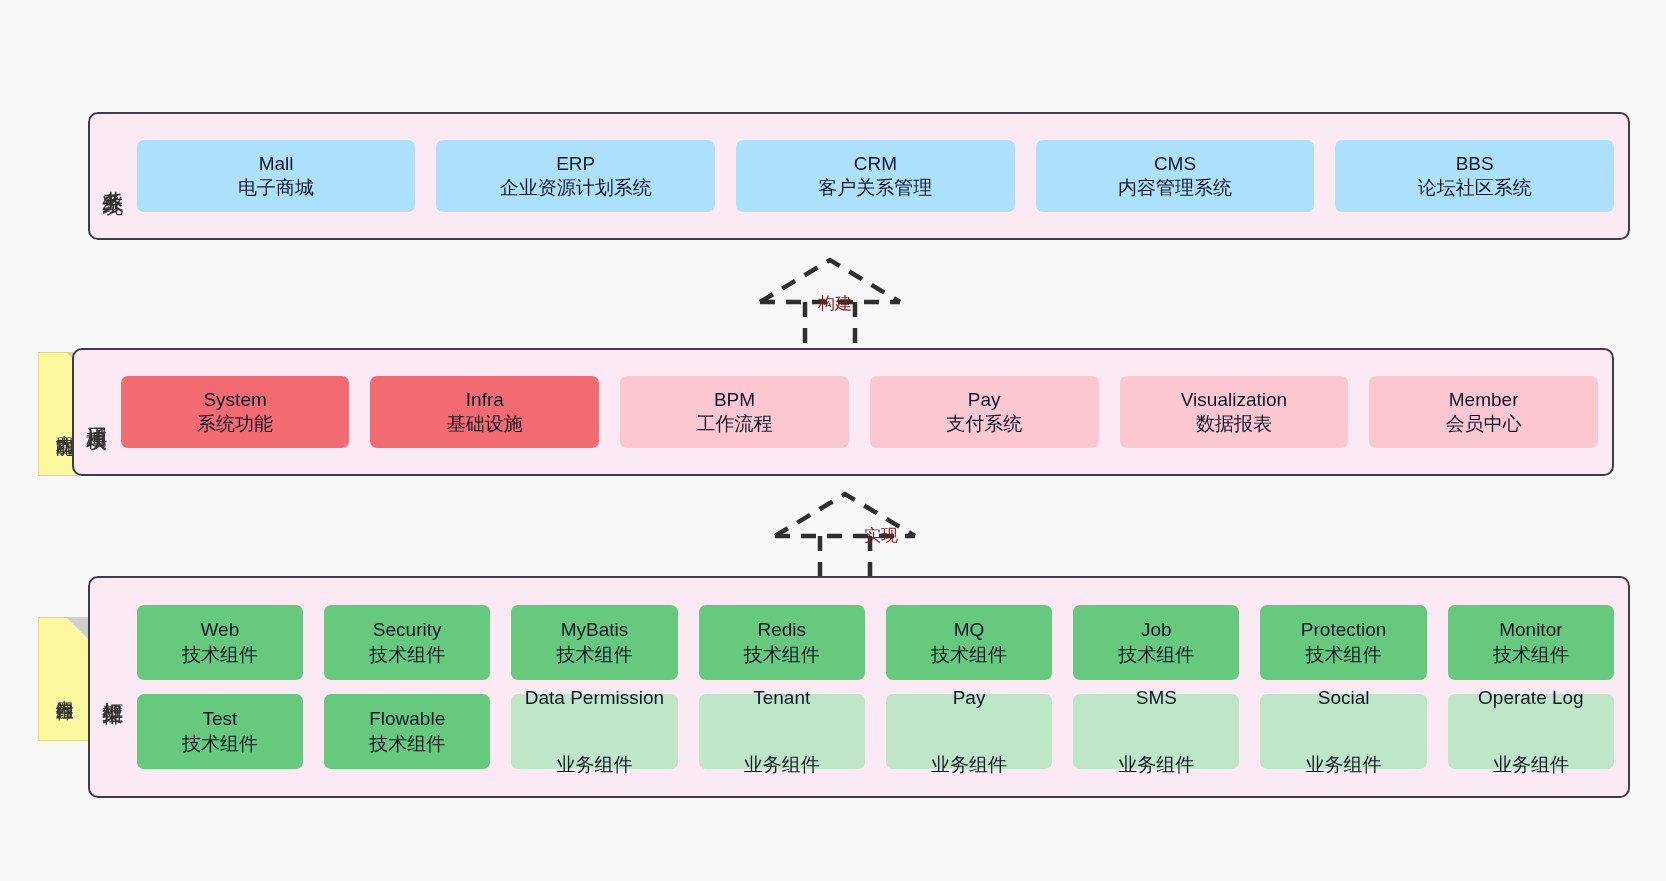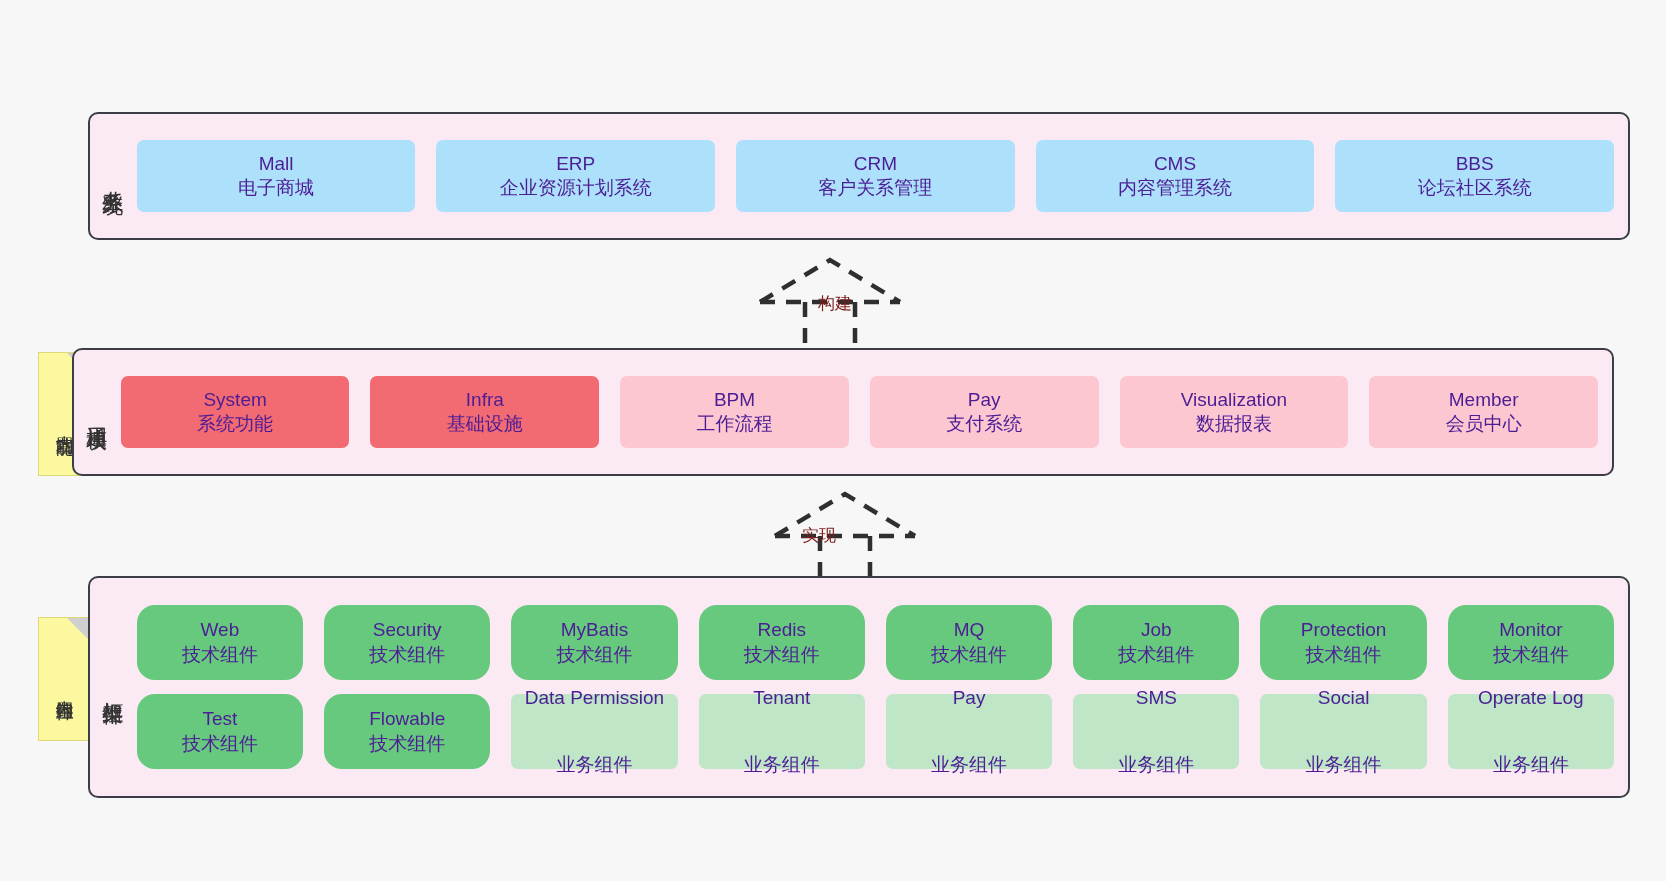--- a/index.html
+++ b/index.html
@@ -70,33 +70,33 @@
   .card {
     flex: 1 1 0;
     border-radius: 7px;
     display: flex;
     flex-direction: column;
     align-items: center;
     justify-content: center;
     text-align: center;
     font-size: 19px;
     line-height: 1.28;
-    color: #4c1d95;
+    color: #0f172a;
     box-sizing: border-box;
     padding: 6px 4px;
     user-select: none;
   }
   .card .t1 { display: block; }
   .card .t2 { display: block; }
 
   
   .c-blue       { background: #ace0fb; }
   .c-red        { background: #f26a72; }
   .c-pink       { background: #fcc7d0; }
-  .c-green      { background: #66c97e; border-radius: 18px; }
+  .c-green      { background: #66c97e; }
   .c-lightgreen { background: #bfe6c7; gap: 42px; }
 
   
   #layer-business  { left: 88px;  top: 112px; width: 1542px; height: 128px; }
   #layer-common    { left: 72px;  top: 348px; width: 1542px; height: 128px; }
   #layer-framework { left: 88px;  top: 576px; width: 1542px; height: 222px; }
 
   #layer-business .card, #layer-common .card { height: 72px; }
   #layer-framework .card { height: 75px; }
 
@@ -143,21 +143,21 @@
     position: absolute;
     font-size: 17px;
     color: #7f1d1d;
     background: transparent;
     white-space: nowrap;
     user-select: none;
   }
   #arrow-build   { left: 755px; top: 256px; }
   #arrow-impl    { left: 770px; top: 490px; }
   #label-build   { left: 818px; top: 292px; }
-  #label-impl    { left: 802px; top: 524px; text-align: center; }
+  #label-impl    { left: 864px; top: 524px; text-align: center; }
 </style>
 </head>
 <body>
 
 <div id="canvas">
 
   <div class="layer" id="layer-business">
     <div class="layer-title">业务系统</div>
     <div class="layer-body">
       <div class="row">

